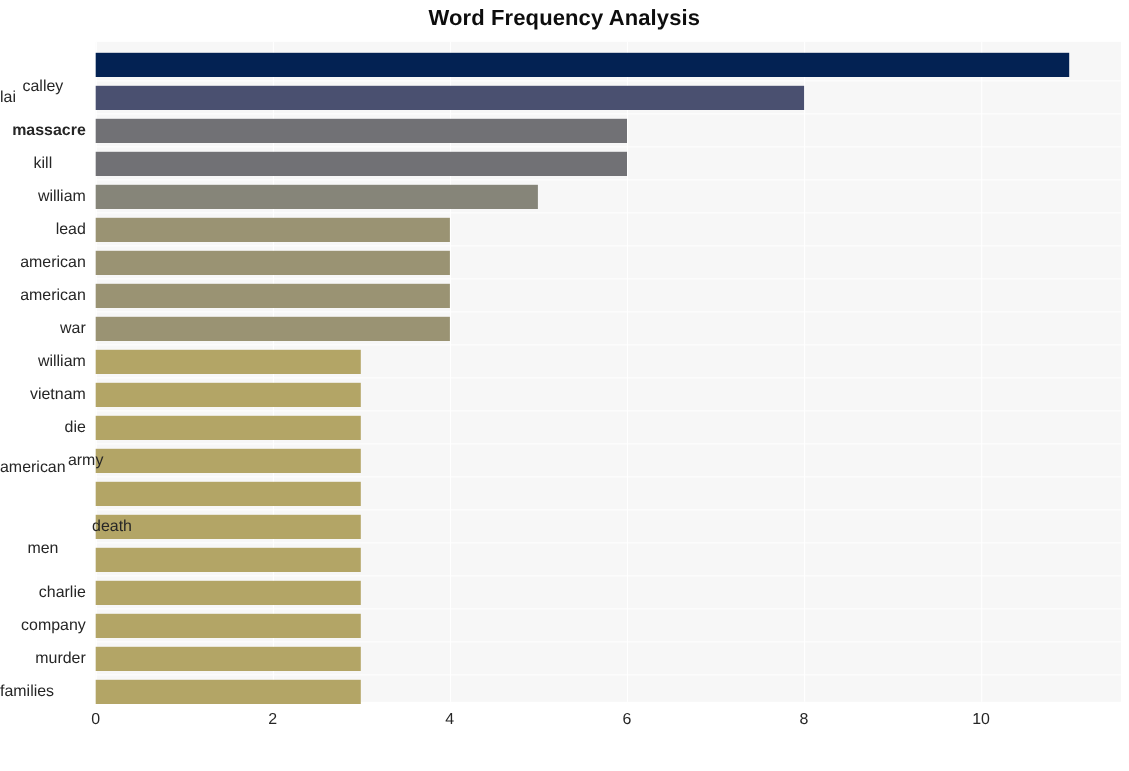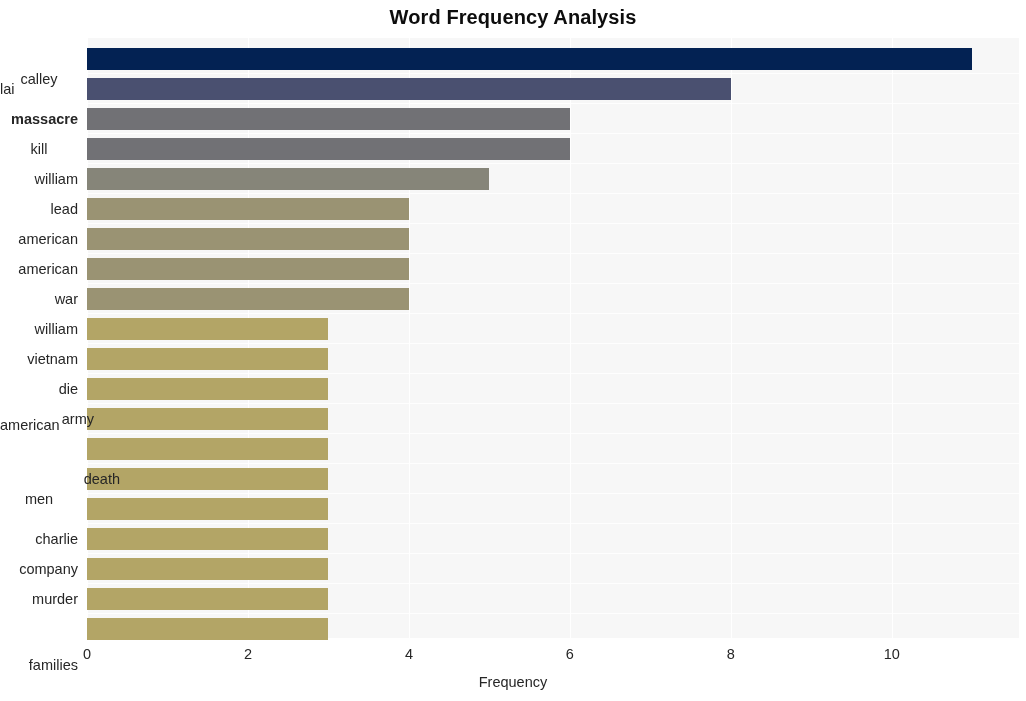--- a/index.html
+++ b/index.html
@@ -164,26 +164,25 @@
       <div class="ytick-text" style="position: absolute; left: 0px; right: auto; width: 78px; text-align: right; top: 318px;">william</div>
       <div class="ytick-text" style="position: absolute; left: 0px; right: auto; width: 78px; text-align: right; top: 348px;">vietnam</div>
       <div class="ytick-text" style="position: absolute; left: 0px; right: auto; width: 78px; text-align: right; top: 378px;">die</div>
       <div class="ytick-text" style="position: absolute; left: 16px; right: auto; width: 78px; text-align: right; top: 408px;">army</div>
       <div class="ytick-text" style="position: absolute; left: 0px; right: auto; width: 78px; text-align: left; top: 414px;">american</div>
       <div class="ytick-text" style="position: absolute; left: 0px; right: auto; width: 78px; text-align: right; top: 468px; margin-left: 42px;">death</div>
       <div class="ytick-text" style="position: absolute; left: 0px; right: auto; width: 78px; text-align: center; top: 488px;">men</div>
       <div class="ytick-text" style="position: absolute; left: 0px; right: auto; width: 78px; text-align: right; top: 528px;">charlie</div>
       <div class="ytick-text" style="position: absolute; left: 0px; right: auto; width: 78px; text-align: right; top: 558px;">company</div>
       <div class="ytick-text" style="position: absolute; left: 0px; right: auto; width: 78px; text-align: right; top: 588px;">murder</div>
-      <div class="ytick-text" style="position: absolute; left: 0px; right: auto; width: 78px; text-align: right; top: 618px; margin-top: 36px;">families</div>
+      <div class="ytick-text" style="position: absolute; left: 0px; right: auto; width: 78px; top: 618px;">families</div>
     </div>
   <div id="xticks">
       <div class="xtick-text" style="left: 87px;">0</div>
       <div class="xtick-text" style="left: 247.967px;">2</div>
       <div class="xtick-text" style="left: 408.934px;">4</div>
       <div class="xtick-text" style="left: 569.902px;">6</div>
       <div class="xtick-text" style="left: 730.869px;">8</div>
       <div class="xtick-text" style="left: 891.836px; text-align: right;">10</div>
     </div>
 
-  <div id="xaxis-label">Frequency</div>
 
 </div>
 
 </body></html>

